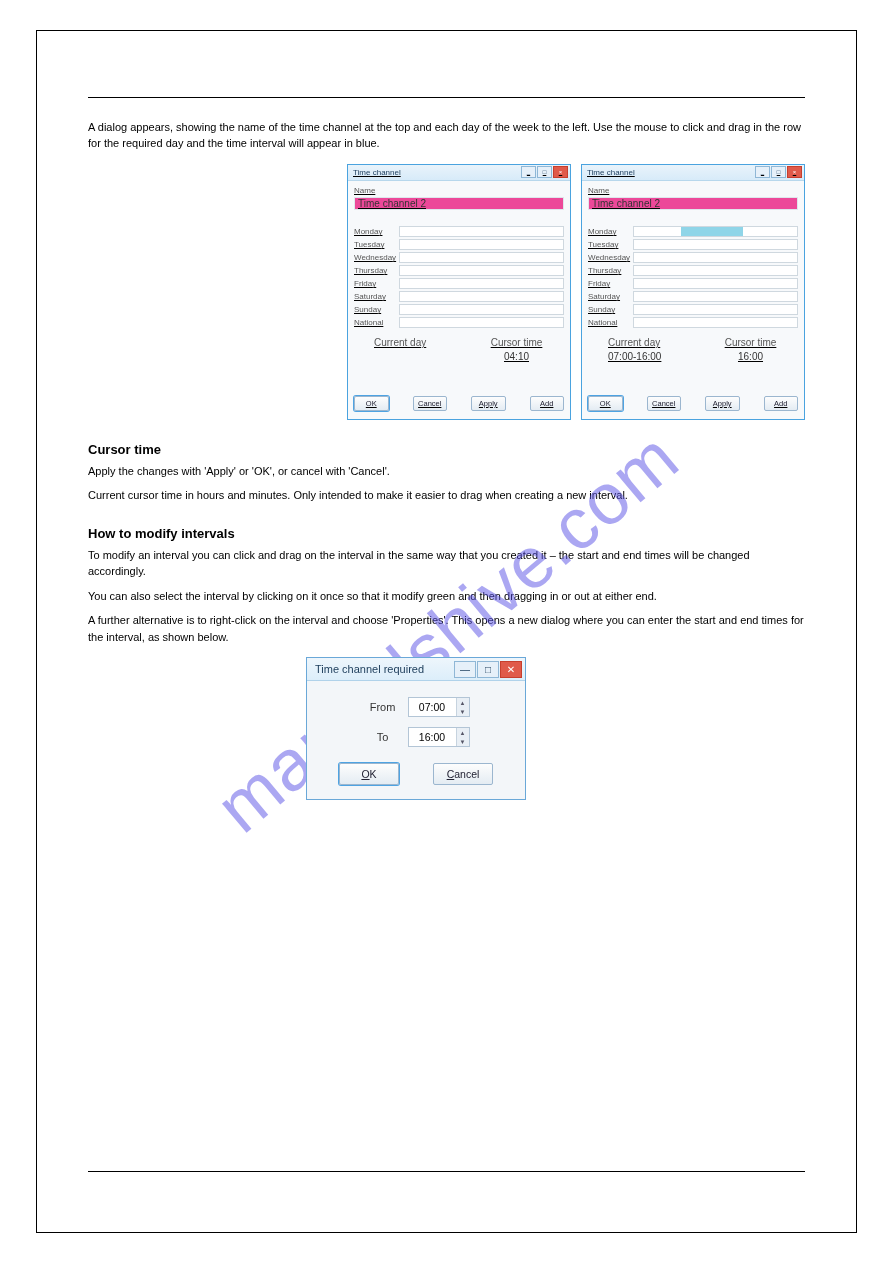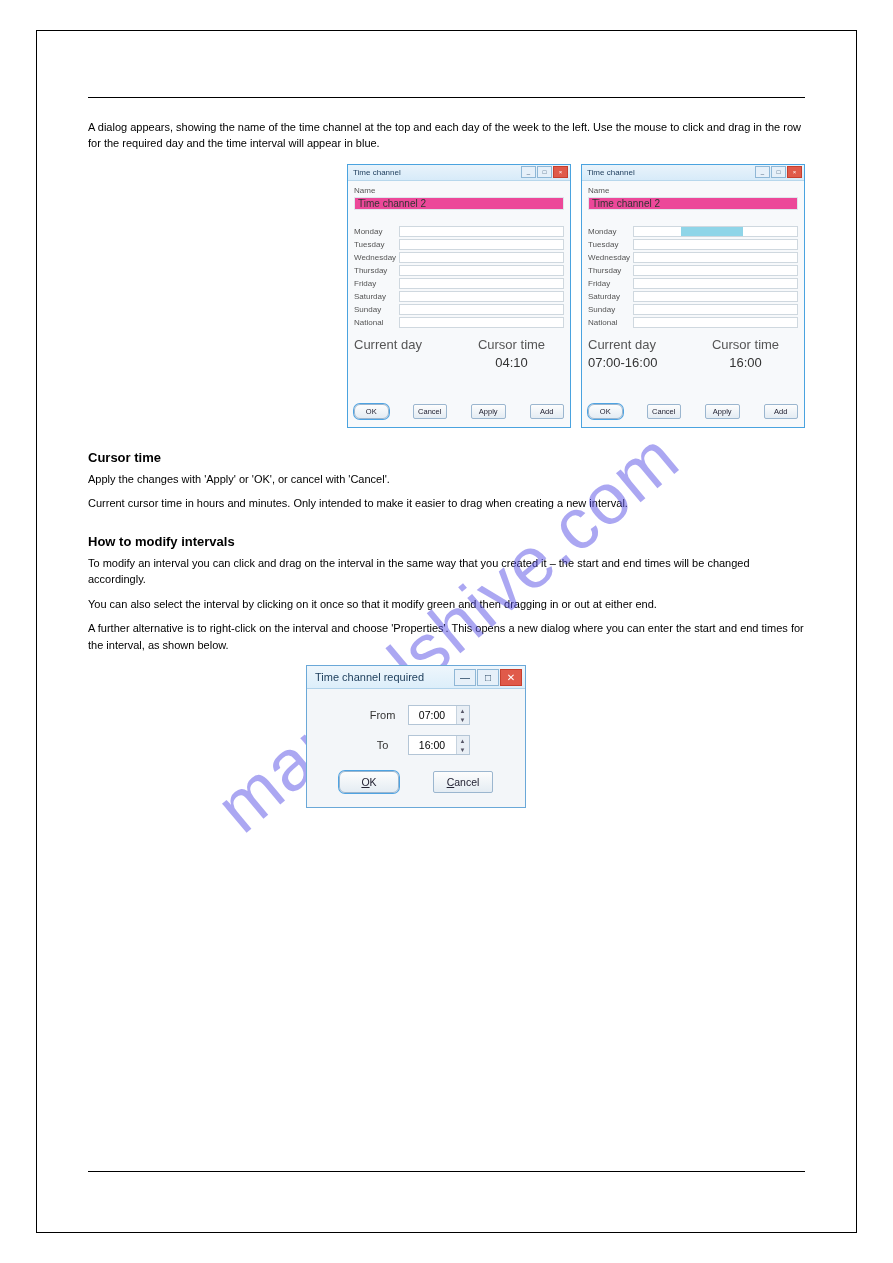--- a/index.html
+++ b/index.html
@@ -63,20 +63,21 @@
     justify-content: flex-end;
     margin-bottom: 18px;
   }
 
   .win {
     width: 222px;
     border: 1px solid #4aa3df;
     background: #f5f8fb;
     font-size: 8px;
     box-shadow: 0 0 0 1px #cfe6f5 inset;
+    text-decoration: underline;
   }
   .win-title {
     height: 15px;
     background: linear-gradient(#e9f3fb, #d7ebf9);
     border-bottom: 1px solid #b7d7ec;
     display: flex;
     align-items: center;
     justify-content: space-between;
     padding: 0 2px 0 5px;
     font-size: 8px;
@@ -119,22 +120,23 @@
   .day-fill {
     position: absolute;
     top: 0;
     bottom: 0;
     background: #8fd5e8;
   }
 
   .cursor-row {
     display: flex;
     margin-top: 8px;
-    font-size: 13px;
+    font-size: 10px;
     color: #555;
+    margin-left: 20px;
   }
   .cursor-col { flex: 1; text-align: left; }
   .cursor-col .v { color: #333; margin-top: 3px; }
   .cursor-col.right { text-align: center; }
 
   .win-footer {
     display: flex;
     gap: 24px;
     justify-content: center;
     padding: 6px 0 2px;
@@ -145,21 +147,21 @@
     height: 13px;
     border: 1px solid #9bb6cf;
     background: linear-gradient(#fdfdfd, #e4ecf3);
     font-size: 7.5px;
     display: flex;
     align-items: center;
     justify-content: center;
     color: #223;
     border-radius: 2px;
   }
-  .dlgbtn.default { box-shadow: 0 0 0 1px #4ea3e2; border-radius: 6px; }
+  .dlgbtn.default { box-shadow: 0 0 0 1px #4ea3e2; }
 
   .note-box {
     border: 1px dashed #000;
     padding: 12px 16px;
     font-size: 11px;
     line-height: 1.45;
     margin-left: 200px;
     margin-bottom: 22px;
     position: relative;
     z-index: 2;

